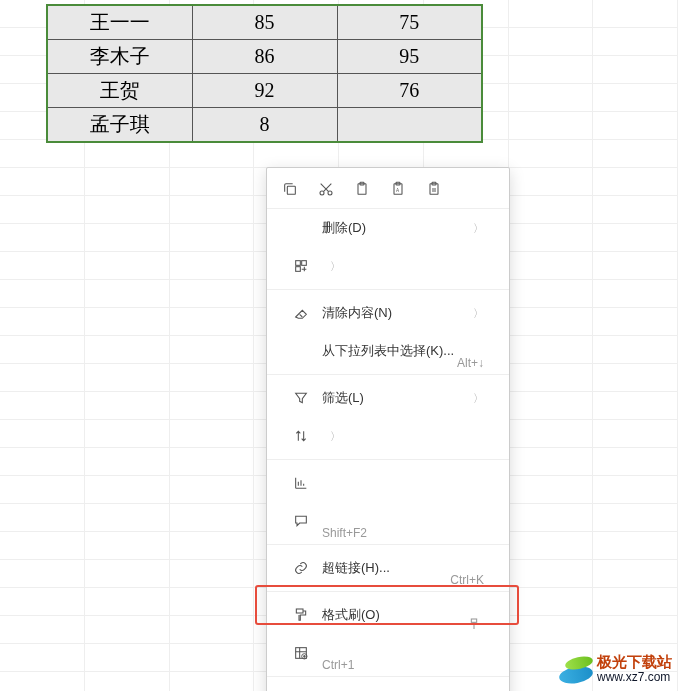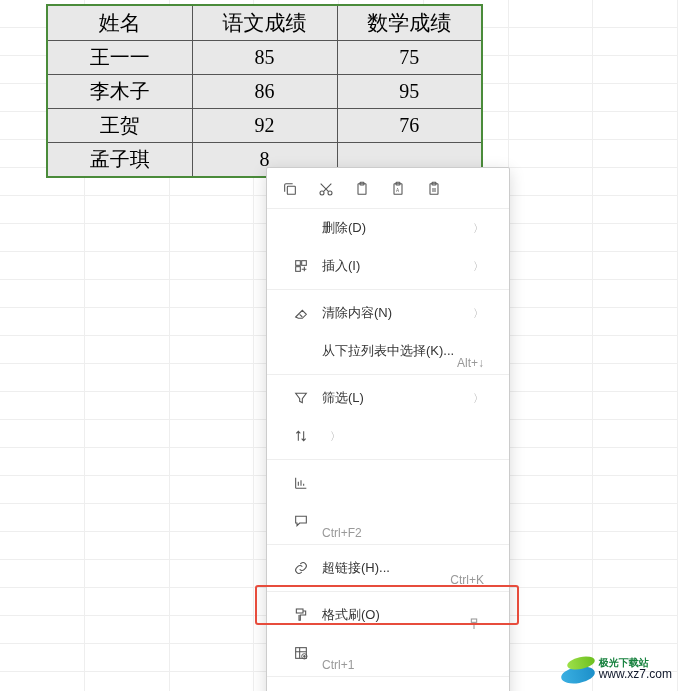--- a/index.html
+++ b/index.html
@@ -143,21 +143,21 @@
     position: absolute;
     width: 28px;
     height: 12px;
     border-radius: 50%;
     background: linear-gradient(90deg, #9ee04a, #6cbf1f);
     top: 4px;
     left: 6px;
     transform: rotate(-12deg);
   }
   .wm-text { display: flex; flex-direction: column; line-height: 1.1; }
-  .wm-name { color: #15803d; font-weight: bold; font-size: 10px; }
+  .wm-name { color: #c2410c; font-weight: bold; font-size: 15px; }
   .wm-url { color: #0f172a; font-size: 12px; }
   svg { width: 16px; height: 16px; }
 </style>
 </head>
 <body>
 
 <div class="spreadsheet">
   <div class="grid-row">
       <div class="grid-cell"></div>
       <div class="grid-cell"></div>
@@ -404,25 +404,20 @@
       <div class="grid-cell"></div>
       <div class="grid-cell"></div>
       <div class="grid-cell"></div>
       <div class="grid-cell"></div>
       <div class="grid-cell"></div>
       <div class="grid-cell"></div>
     </div>
 
   <table class="data-table">
     <tbody>
-        <tr class="header">
-      <td class="col1">姓名</td>
-      <td class="col2">语文成绩</td>
-      <td class="col3">数学成绩</td>
-    </tr>
     <tr>
       <td class="col1">王一一</td>
       <td class="col2">85</td>
       <td class="col3">75</td>
     </tr>
     <tr>
       <td class="col1">李木子</td>
       <td class="col2">86</td>
       <td class="col3">95</td>
     </tr>
@@ -484,21 +479,20 @@
   </div>
   <div class="menu-item">
     <span class="menu-icon">
         <svg viewBox="0 0 24 24" fill="none" stroke="currentColor" stroke-width="1.6">
           <rect x="4" y="4" width="7" height="7"></rect>
           <rect x="13" y="4" width="7" height="7"></rect>
           <rect x="4" y="13" width="7" height="7"></rect>
           <path d="M17 13v7M13 17h7"></path>
         </svg>
       </span>
-    <span class="menu-label">插入(I)</span>
     <span class="menu-arrow">〉</span>
   </div>
   <div class="divider"></div>
   <div class="menu-item">
     <span class="menu-icon">
         <svg viewBox="0 0 24 24" fill="none" stroke="currentColor" stroke-width="1.6">
           <path d="M4 18L14 8l6 6-6 6H8z"></path>
           <path d="M10 14l4 4"></path>
         </svg>
       </span>
@@ -535,21 +529,21 @@
           <path d="M4 20V4M4 20h16M8 16v-6M12 16V8M16 16v-3"></path>
         </svg>
       </span>
   </div>
   <div class="menu-item">
     <span class="menu-icon">
         <svg viewBox="0 0 24 24" fill="none" stroke="currentColor" stroke-width="1.6">
           <path d="M4 5h16v10H10l-4 4v-4H4z"></path>
         </svg>
       </span>
-    <span class="menu-shortcut">Ctrl+F2</span>
+    <span class="menu-shortcut">Shift+F2</span>
   </div>
   <div class="divider"></div>
   <div class="menu-item">
     <span class="menu-icon">
         <svg viewBox="0 0 24 24" fill="none" stroke="currentColor" stroke-width="1.6">
           <path d="M10 14a5 5 0 0 0 7 0l2-2a5 5 0 0 0-7-7l-1 1"></path>
           <path d="M14 10a5 5 0 0 0-7 0l-2 2a5 5 0 0 0 7 7l1-1"></path>
         </svg>
       </span>
     <span class="menu-label">超链接(H)...</span>

